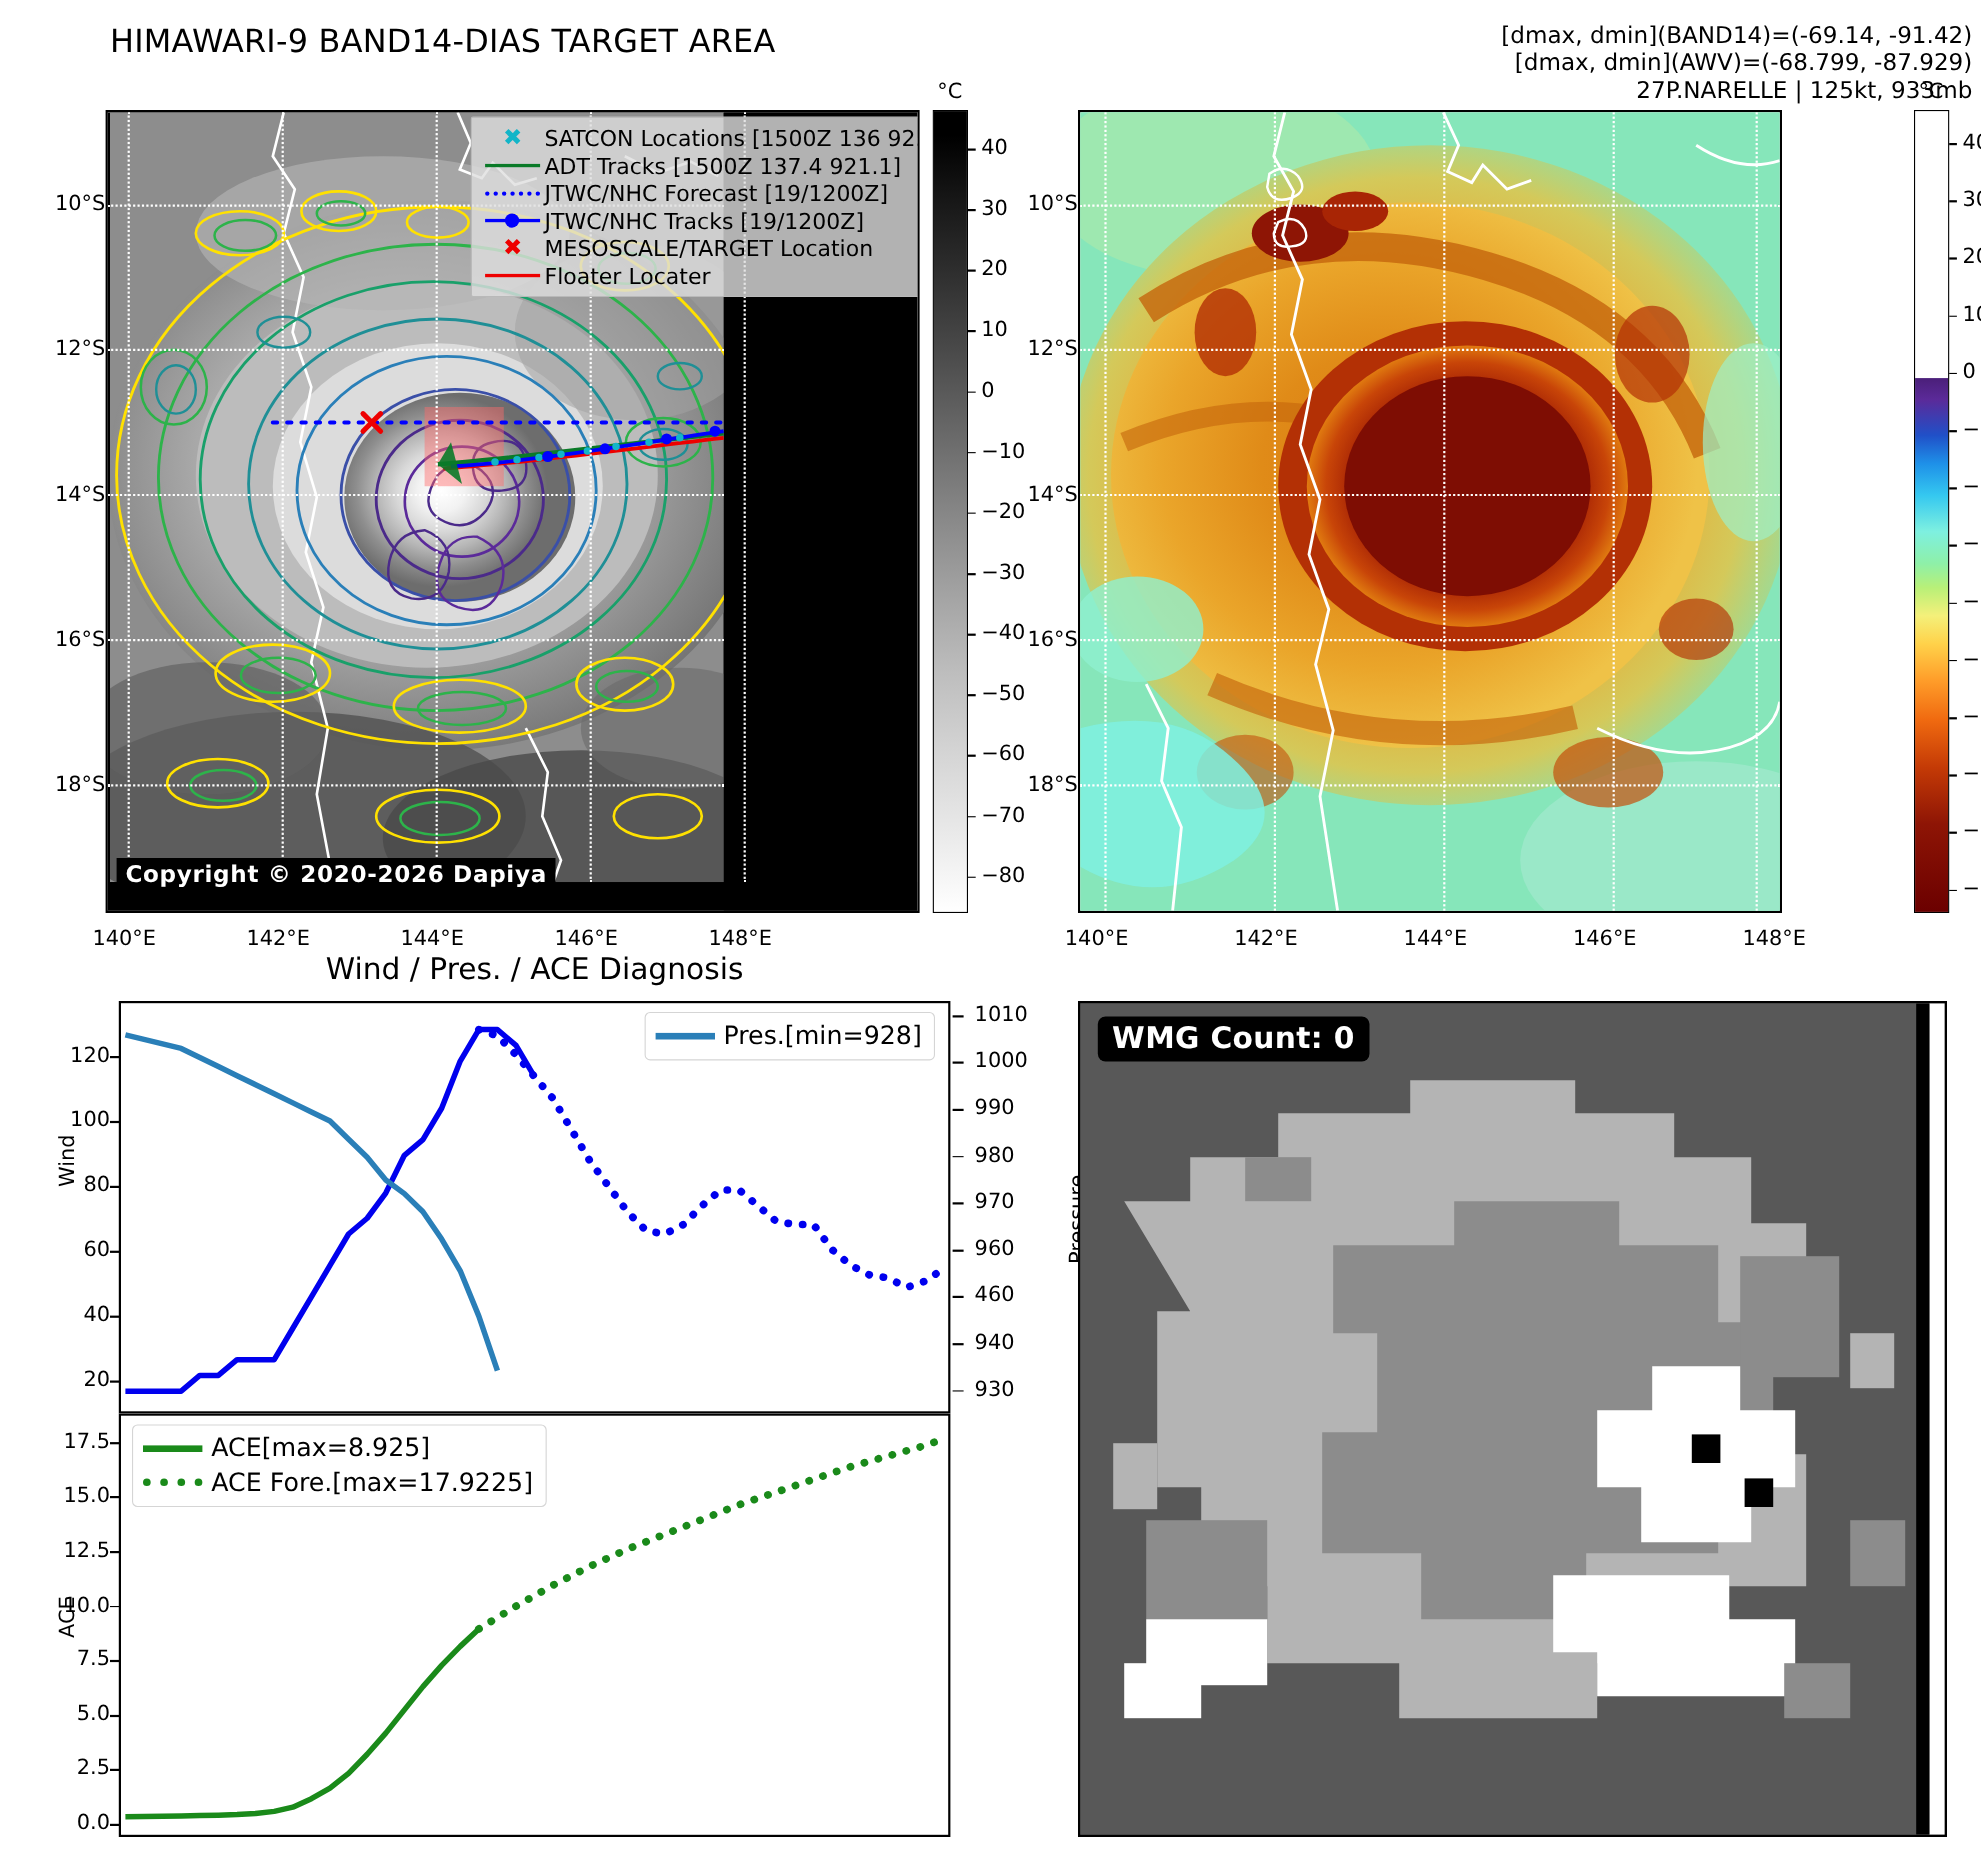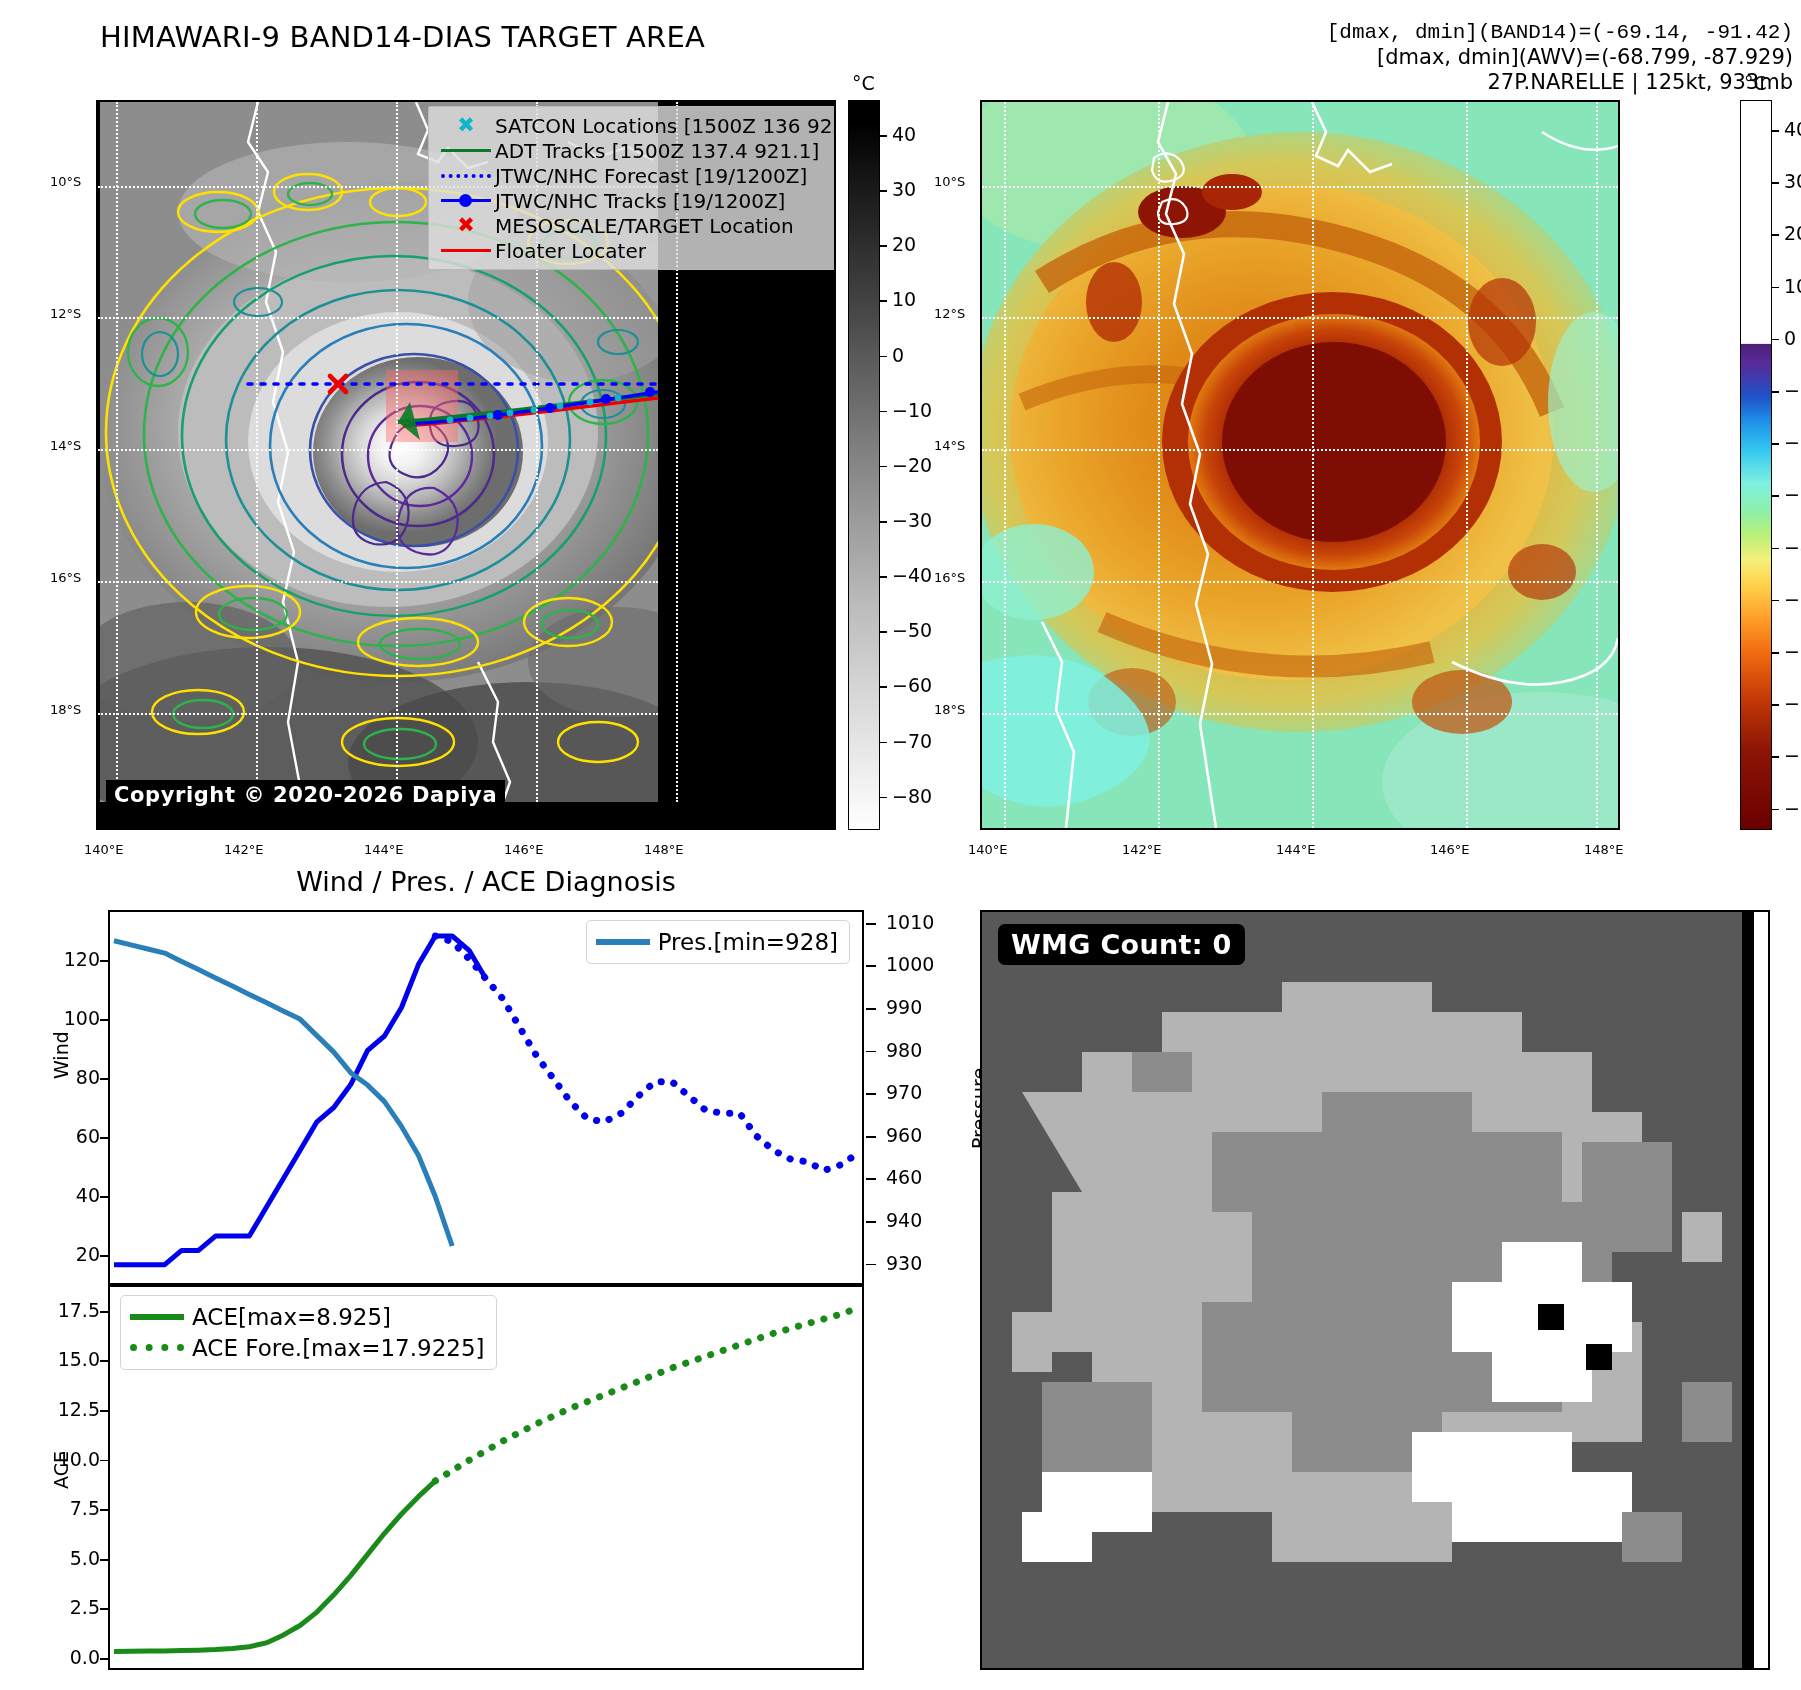--- a/index.html
+++ b/index.html
@@ -5,21 +5,21 @@
   html,body{margin:0;padding:0;background:#ffffff;}
   body{width:1801px;height:1690px;position:relative;font-family:"DejaVu Sans","Liberation Sans",sans-serif;color:#000;}
   .root{position:absolute;inset:0;}
 
   
   .t{position:absolute;white-space:pre;}
   .title1{font-size:29px;letter-spacing:.2px;}
   .title2{font-size:29px;}
   .hdr-right{font-size:21px;text-align:right;line-height:1.30;}
   .cbtitle{font-size:19px;}
-  .ticklbl{font-size:13px;}
+  .ticklbl{font-size:19px;}
   .paneltitle{font-size:27px;}
 
   
   .frame{position:absolute;box-sizing:border-box;border:2.5px solid #000;background:#fff;overflow:hidden;}
 
   
   #map-left-inner{position:absolute;inset:0;background:#000;}
 
   
   .cbar{position:absolute;box-sizing:border-box;border:1.5px solid #000;}
@@ -72,21 +72,21 @@
   .tickm{position:absolute;background:#000;height:1.8px;}
   .rot{transform:rotate(-90deg);transform-origin:left top;white-space:nowrap;font-size:19px;}
 </style>
 </head>
 <body>
 
 <div class="root">
 
   <div class="t title1" style="left:100px;top:20px;">HIMAWARI-9 BAND14-DIAS TARGET AREA</div>
 
-  <div class="t hdr-right" style="right:8px;top:19px;font-family:Liberation Mono, monospace;">[dmax, dmin](BAND14)=(-69.14, -91.42)</div>
+  <div class="t hdr-right" style="right:8px;top:19px;">[dmax, dmin](BAND14)=(-69.14, -91.42)</div>
   <div class="t hdr-right" style="right:8px;top:44px;">[dmax, dmin](AWV)=(-68.799, -87.929)</div>
   <div class="t hdr-right" style="right:8px;top:69px;">27P.NARELLE | 125kt, 933mb</div>
 
   <div class="frame" id="map-left" style="left:96px;top:100px;width:740px;height:730px;">
     <div id="map-left-inner">
       <svg width="736" height="726" viewBox="0 0 736 726" style="position:absolute;left:0;top:0;">
         <defs>
           <radialGradient id="gEye" cx="42%" cy="47%" r="46%">
             <stop offset="0%" stop-color="#ffffff"></stop>
             <stop offset="22%" stop-color="#f2f2f2"></stop>

